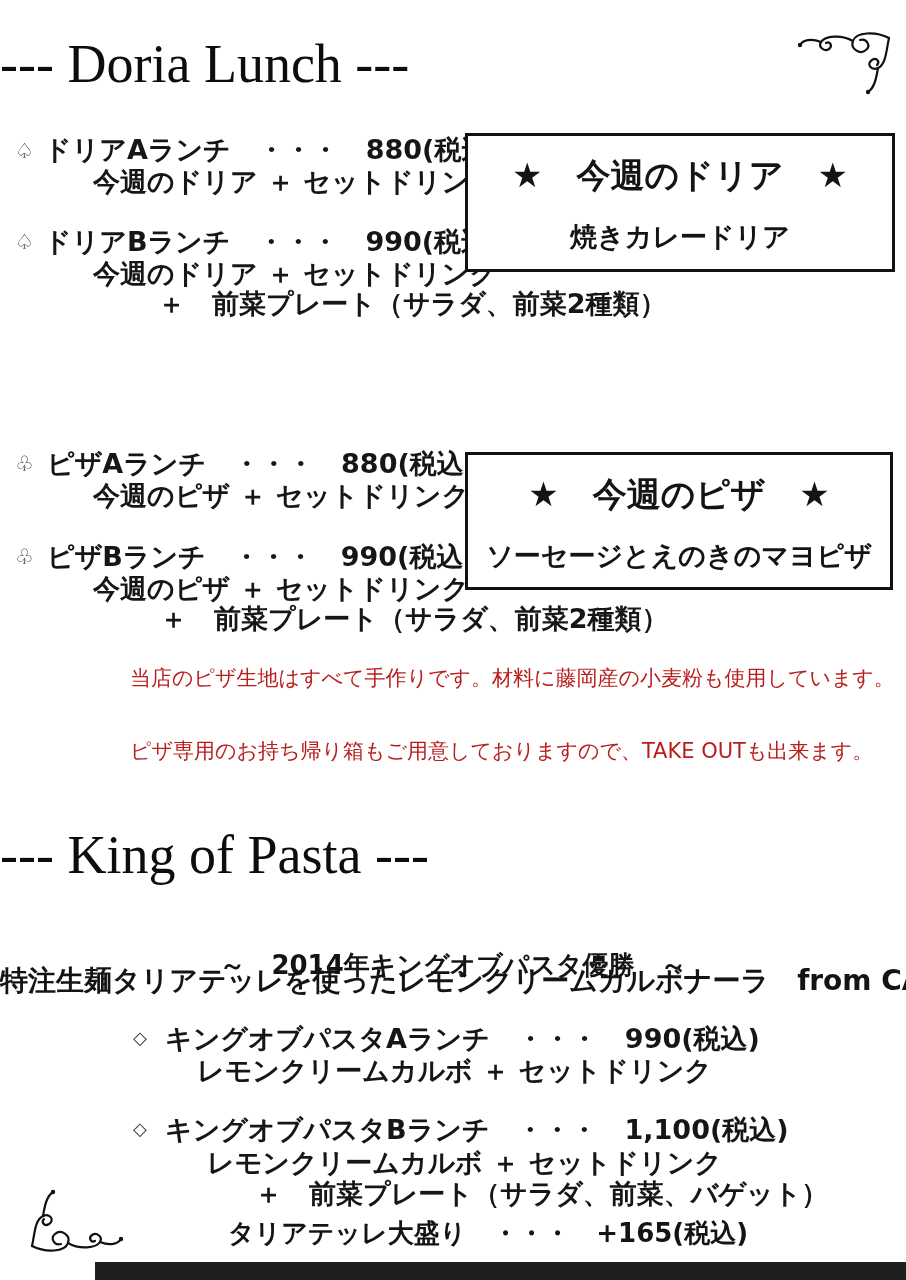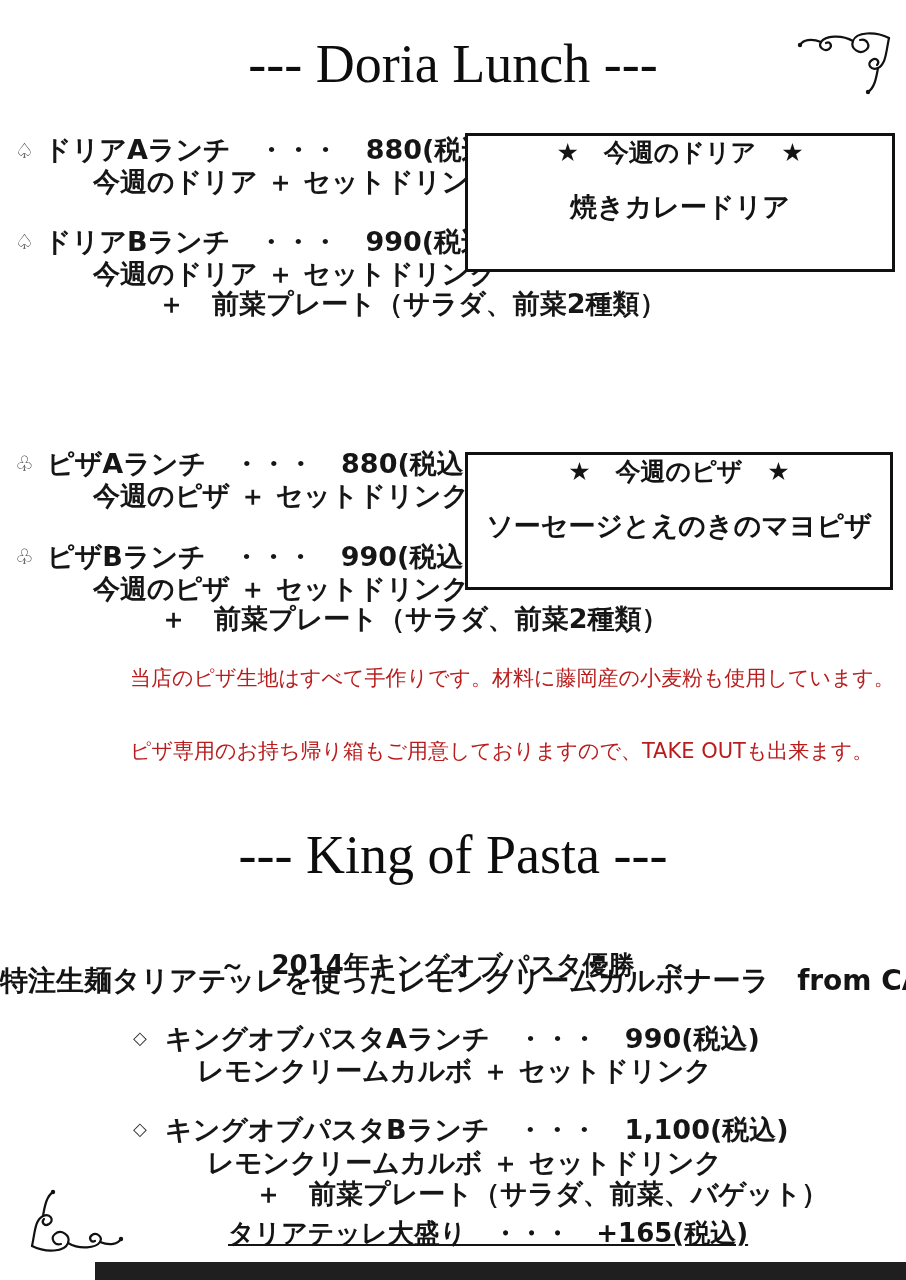--- a/index.html
+++ b/index.html
@@ -3,39 +3,39 @@
 <meta charset="utf-8">
 <style>
   html,body{margin:0;padding:0;background:#e8e8e8;}
   #page{
     position:relative;width:906px;height:1280px;margin:0 auto;
     background:#ffffff;overflow:hidden;
     font-family:"DejaVu Sans","Liberation Sans",sans-serif;color:#141414;
   }
   .abs{position:absolute;white-space:nowrap;}
   .title{
-    left:0;right:0;text-align:center;
+    left:0;right:0;text-align:left;
     font-family:"Liberation Serif","DejaVu Serif",serif;
     font-size:54px;line-height:1.05;font-weight:400;color:#0d0d0d;
     letter-spacing:0px;
   }
   .item{font-size:27px;font-weight:bold;color:#161616;}
   .note{font-size:21px;font-weight:normal;color:#b91c1c;margin-left:32px;}
   .bullet{font-size:21px;color:#444;font-weight:normal;}
   .dbullet{font-size:18px;color:#333;}
   .specialbox{
     position:absolute;border:3px solid #111;background:#fff;
     display:flex;flex-direction:column;align-items:center;
   }
-  .specialbox .hdr{font-size:25px;font-weight:bold;white-space:nowrap;}
+  .specialbox .hdr{font-size:34px;font-weight:bold;margin-top:17px;white-space:nowrap;}
   .specialbox .dish{font-size:27px;font-weight:bold;margin-top:20px;white-space:nowrap;}
   .center{left:0;right:0;text-align:center;}
   .tagline{font-size:28px;font-weight:bold;}
   .subtitle{font-size:26px;font-weight:bold;}
-  .extra{font-size:26px;font-weight:bold;text-decoration:underline;}
+  .extra{font-size:26px;font-weight:bold;}
   .flourish{position:absolute;}
   .flourish.bl{transform:rotate(180deg);}
   #bottom-bar{position:absolute;left:95px;right:0;top:1262px;height:18px;background:#1f1f1f;}
 </style>
 </head>
 <body>
 
 <div id="page">
 
   <div class="abs title" style="top:36px;">--- Doria Lunch ---</div>

